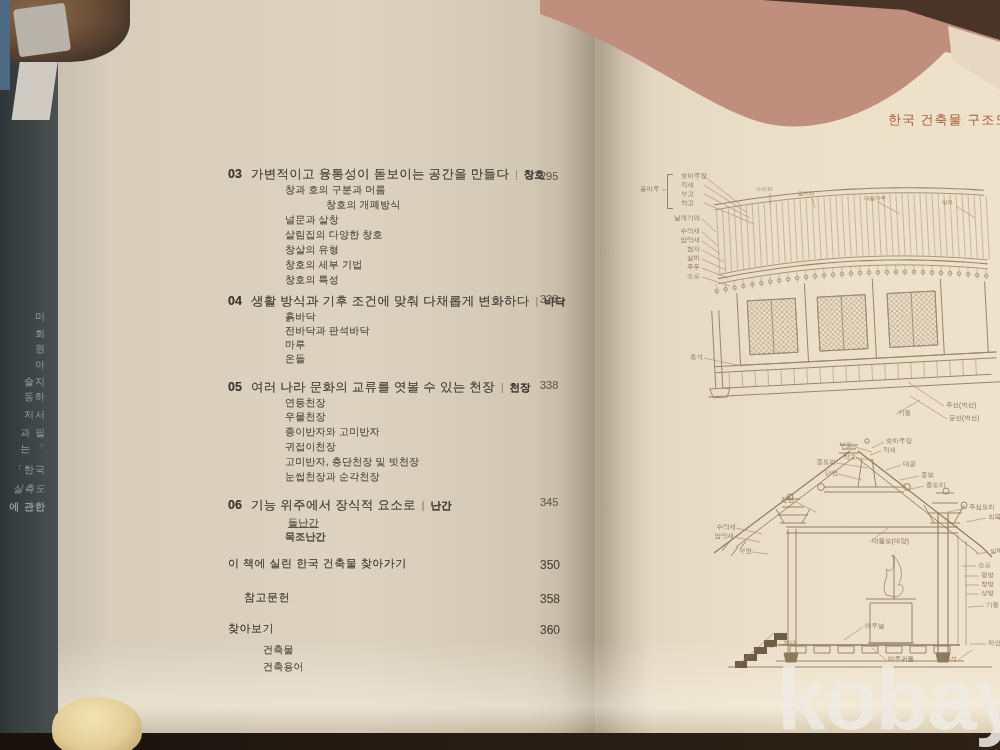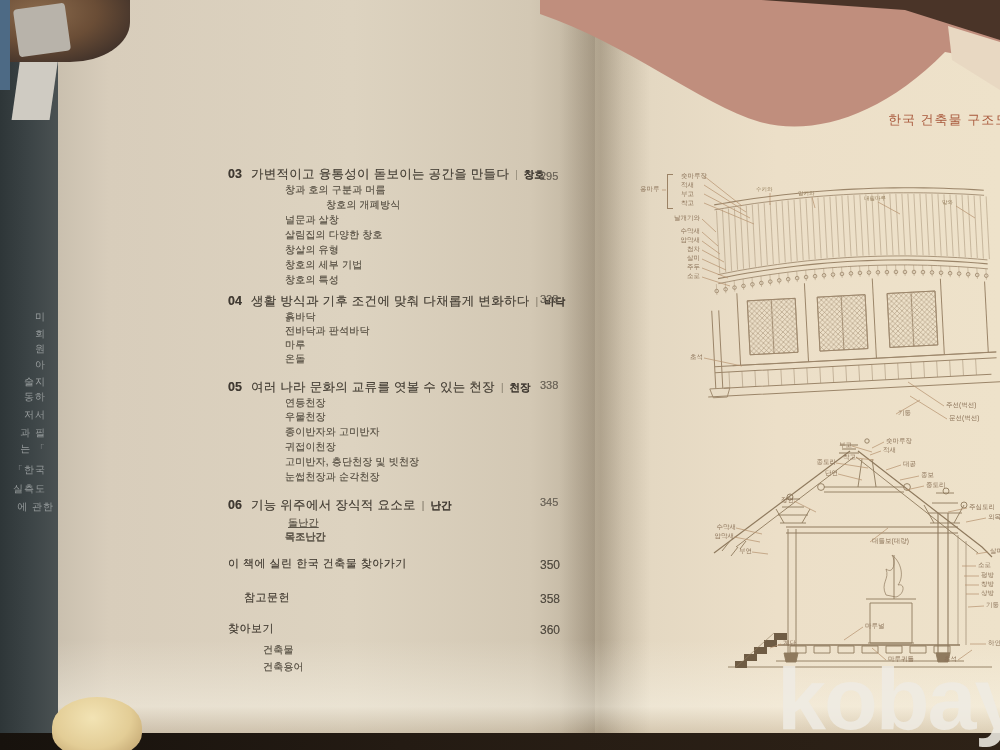--- a/index.html
+++ b/index.html
@@ -78,22 +78,22 @@
       <div class="flap-frag" style="left: 2px; top: 310px;">미</div>
       <div class="flap-frag" style="left: 2px; top: 327px;">회</div>
       <div class="flap-frag" style="left: 2px; top: 342px;">원</div>
       <div class="flap-frag" style="left: 2px; top: 358px;">아</div>
       <div class="flap-frag" style="left: 2px; top: 375px;">술지</div>
       <div class="flap-frag" style="left: 2px; top: 390px;">동하</div>
       <div class="flap-frag" style="left: 2px; top: 408px;">저서</div>
       <div class="flap-frag" style="left: 2px; top: 426px;">과 필</div>
       <div class="flap-frag" style="left: 2px; top: 442px;">는 「</div>
       <div class="flap-frag" style="left: 2px; top: 463px;">「한국</div>
-      <div class="flap-frag" style="left: 2px; top: 482px;">실측도</div>
-      <div class="flap-frag" style="left: 10px; top: 500px;">에 관한</div>
+      <div class="flap-frag" style="left: 2px; top: 482px; font-style: italic;">실측도</div>
+      <div class="flap-frag" style="left: 2px; top: 500px; font-weight: bold;">에 관한</div>
     </div>
   <div class="tl-wood"></div>
   <div class="tl-card"></div>
   <div class="tl-blue"></div>
 
   <div id="toc">
       <div class="toc-row soft" style="left: 228px; top: 164px;"><span class="toc-num">03</span><span class="toc-title">가변적이고 융통성이 돋보이는 공간을 만들다</span><span class="toc-div">|</span><span class="toc-cat">창호</span></div>
       <div class="toc-page soft" style="left: 540px; top: 170px;">295</div>
       <div class="toc-item soft" style="left: 285px; top: 183px;">창과 호의 구분과 머름</div>
       <div class="toc-item soft" style="left: 298px; top: 198px; margin-left: 28px;">창호의 개폐방식</div>

